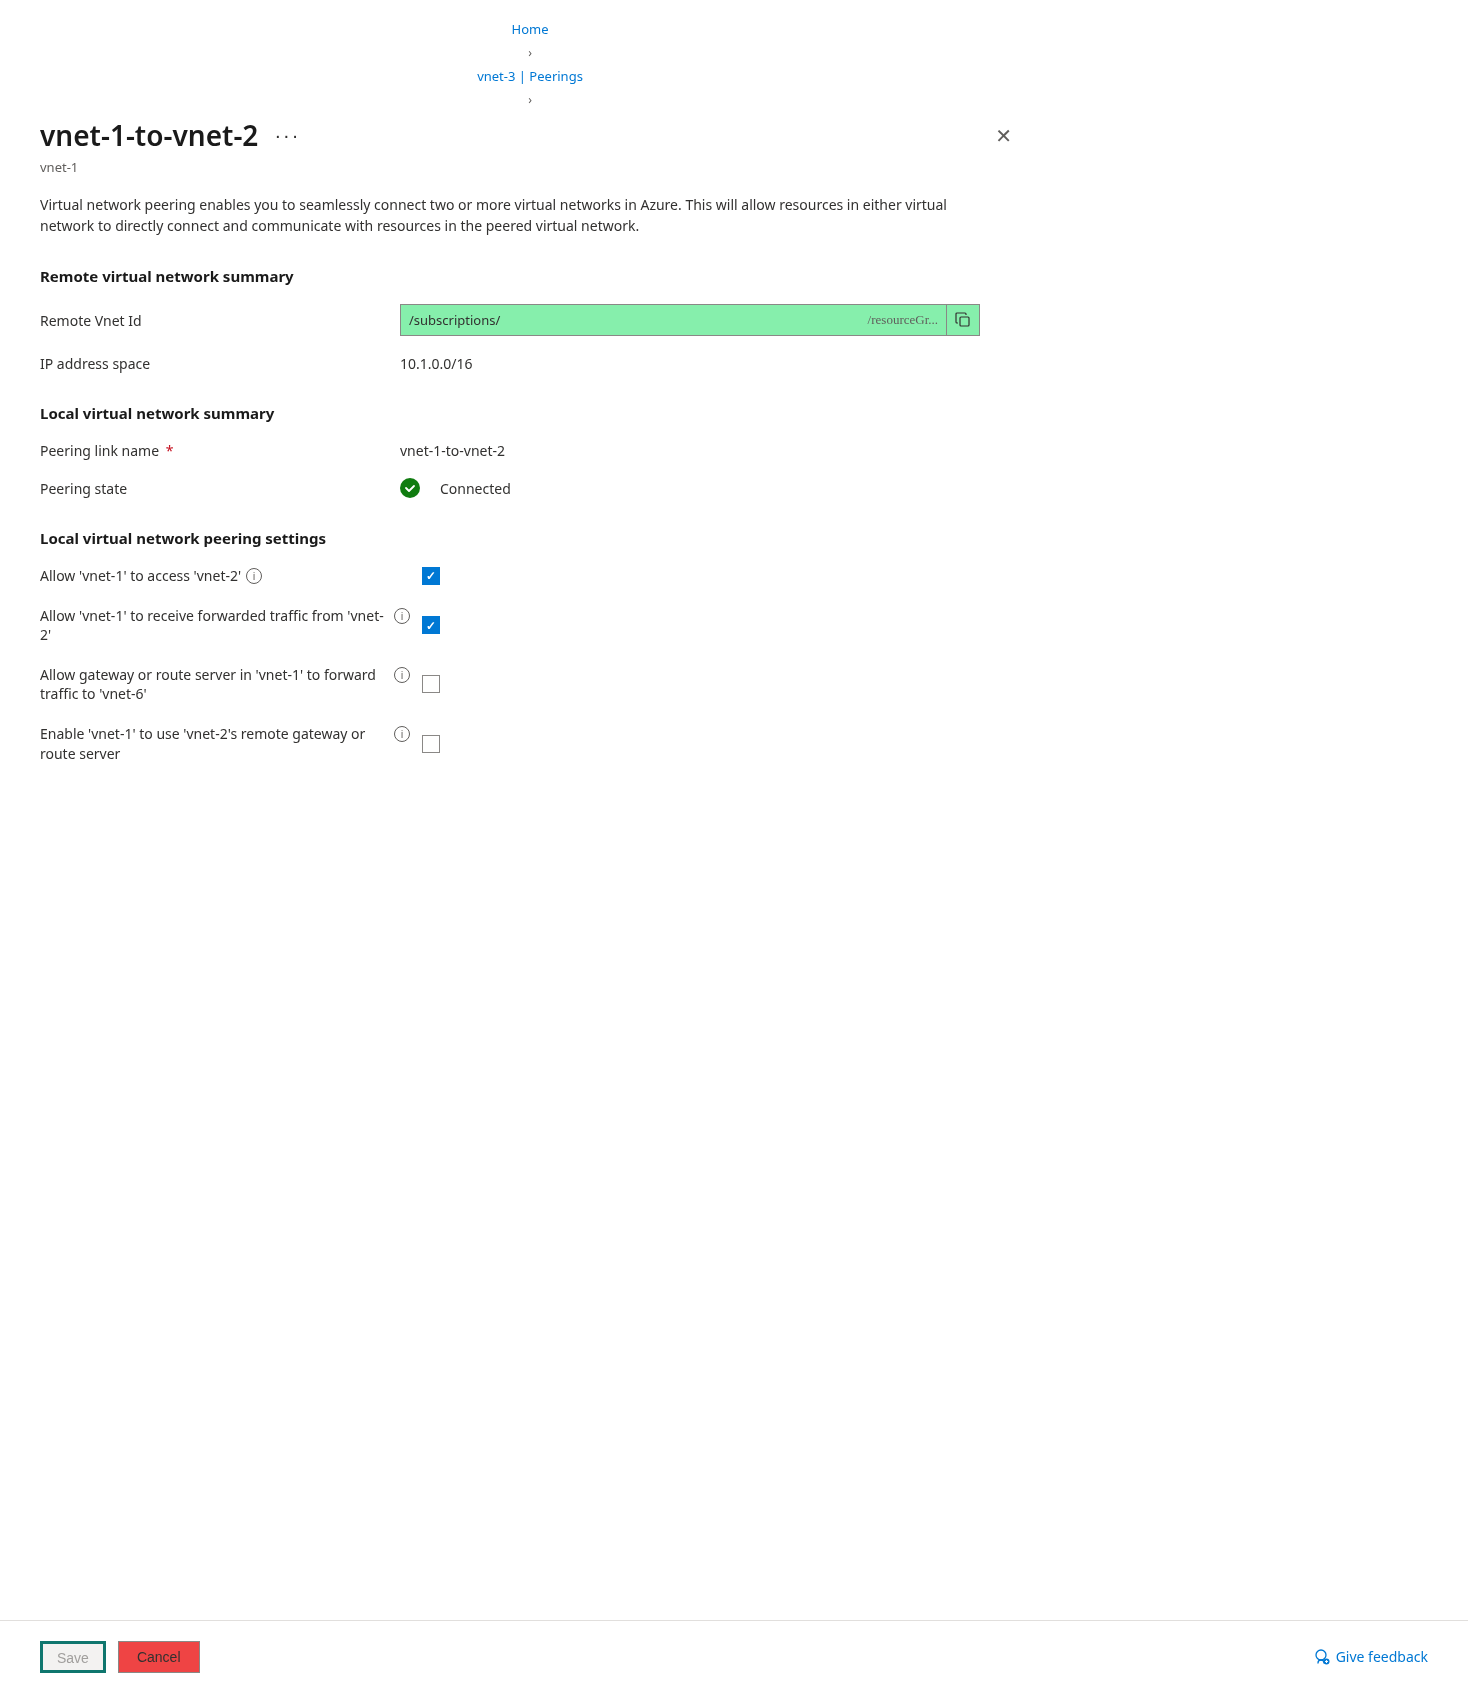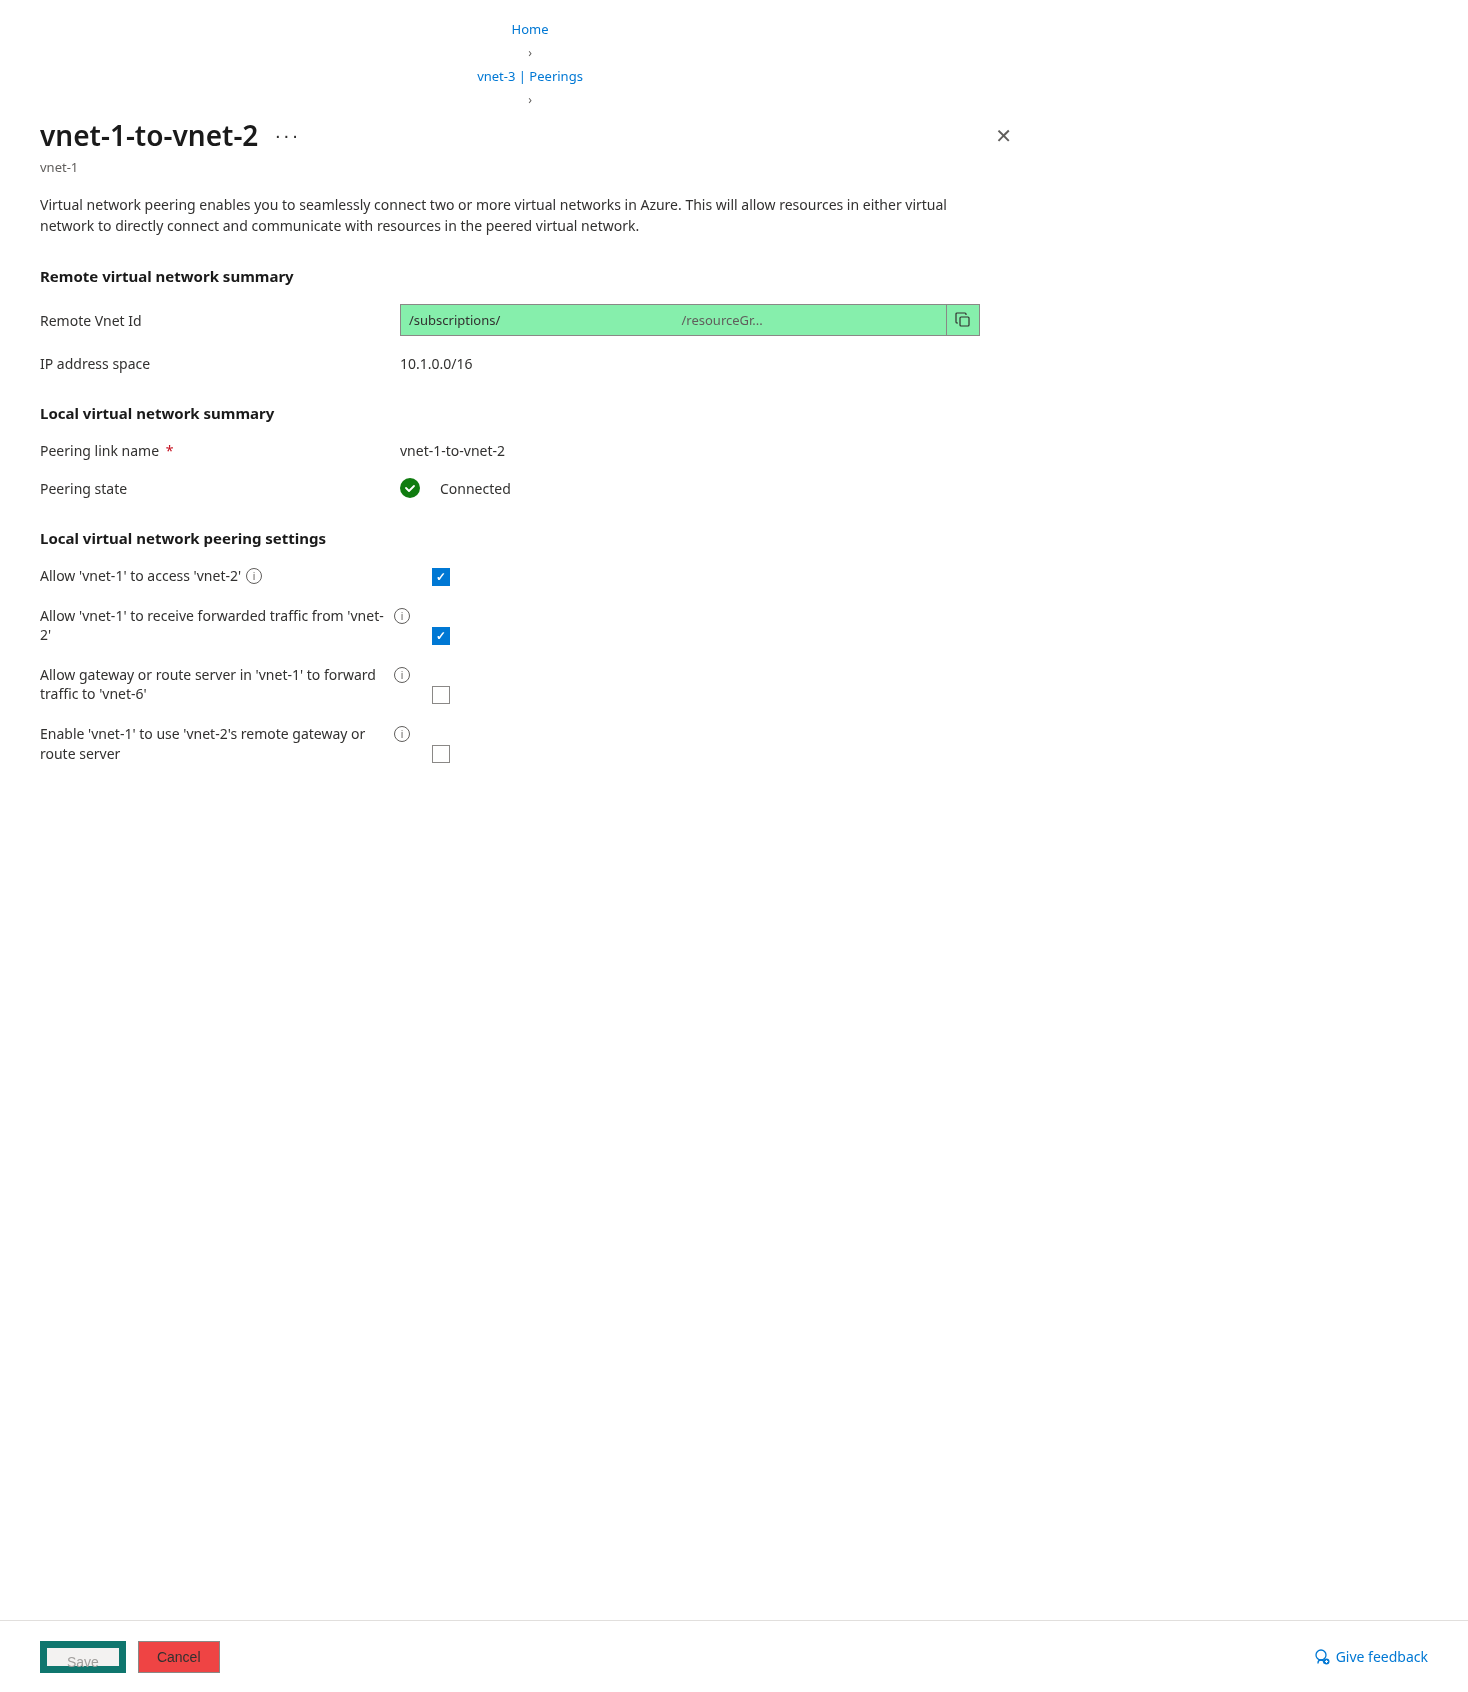--- a/index.html
+++ b/index.html
@@ -158,23 +158,23 @@
       justify-content: center;
       color: white;
       font-size: 12px;
       flex-shrink: 0;
     }
     .settings-section {
       margin-bottom: 40px;
     }
     .checkbox-row {
       display: flex;
-      align-items: flex-end;
+      align-items: center;
       margin-bottom: 20px;
-      gap: 22px;
+      gap: 12px;
     }
     .checkbox-label-area {
       width: 370px;
       font-size: 14px;
       color: #323130;
       line-height: 1.4;
       display: flex;
       align-items: flex-start;
       gap: 5px;
     }
@@ -226,23 +226,23 @@
       align-items: center;
       justify-content: space-between;
       height: 72px;
     }
     .footer-buttons {
       display: flex;
       gap: 12px;
     }
     .btn-save {
       background: #f3f2f1;
-      border: 7px solid #0f766e;
+      border: 3px solid #0f766e;
       color: #a19f9d;
-      padding: 6px 20px;
+      padding: 6px 14px;
       font-size: 14px;
       cursor: not-allowed;
       height: 32px;
     }
     .btn-cancel {
       background: #ef4444;
       border: 1px solid #8a8886;
       color: #323130;
       padding: 6px 18px;
       font-size: 14px;
@@ -286,21 +286,21 @@
 
   <p class="description">Virtual network peering enables you to seamlessly connect two or more virtual networks in Azure. This will allow resources in either virtual network to directly connect and communicate with resources in the peered virtual network.</p>
 
   <div class="form-section">
     <div class="section-title">Remote virtual network summary</div>
 
     <div class="form-row">
       <div class="form-label">Remote Vnet Id</div>
       <div class="vnet-id-field">
         <span class="vnet-id-text">/subscriptions/</span>
-        <span class="vnet-id-text" style="color:#605e5c;">/resourceGr...</span>
+        <span class="vnet-id-text" style="text-align:right; color:#605e5c;font-family:Liberation Serif, serif;">/resourceGr...</span>
         <button class="copy-button">
           <svg class="copy-icon" viewBox="0 0 16 16" fill="none" xmlns="http://www.w3.org/2000/svg">
             <rect x="5" y="5" width="9" height="9" rx="1" stroke="#323130" stroke-width="1.2" fill="none"></rect>
             <path d="M3 11H2a1 1 0 0 1-1-1V2a1 1 0 0 1 1-1h8a1 1 0 0 1 1 1v1" stroke="#323130" stroke-width="1.2" fill="none"></path>
           </svg>
         </button>
       </div>
     </div>
 
     <div class="form-row">

